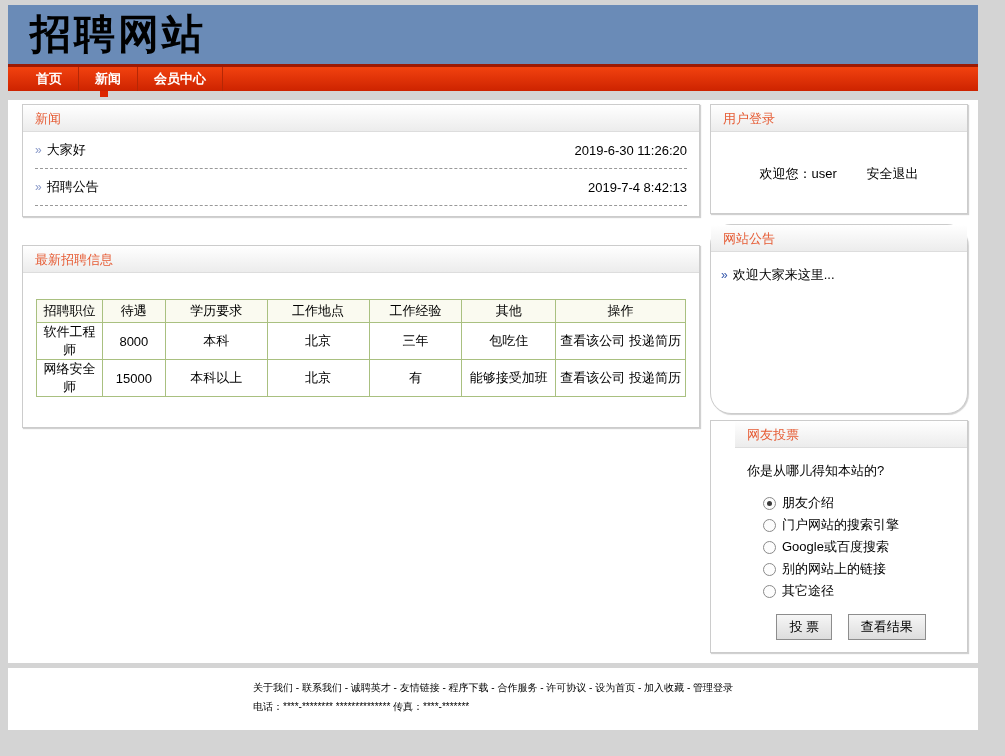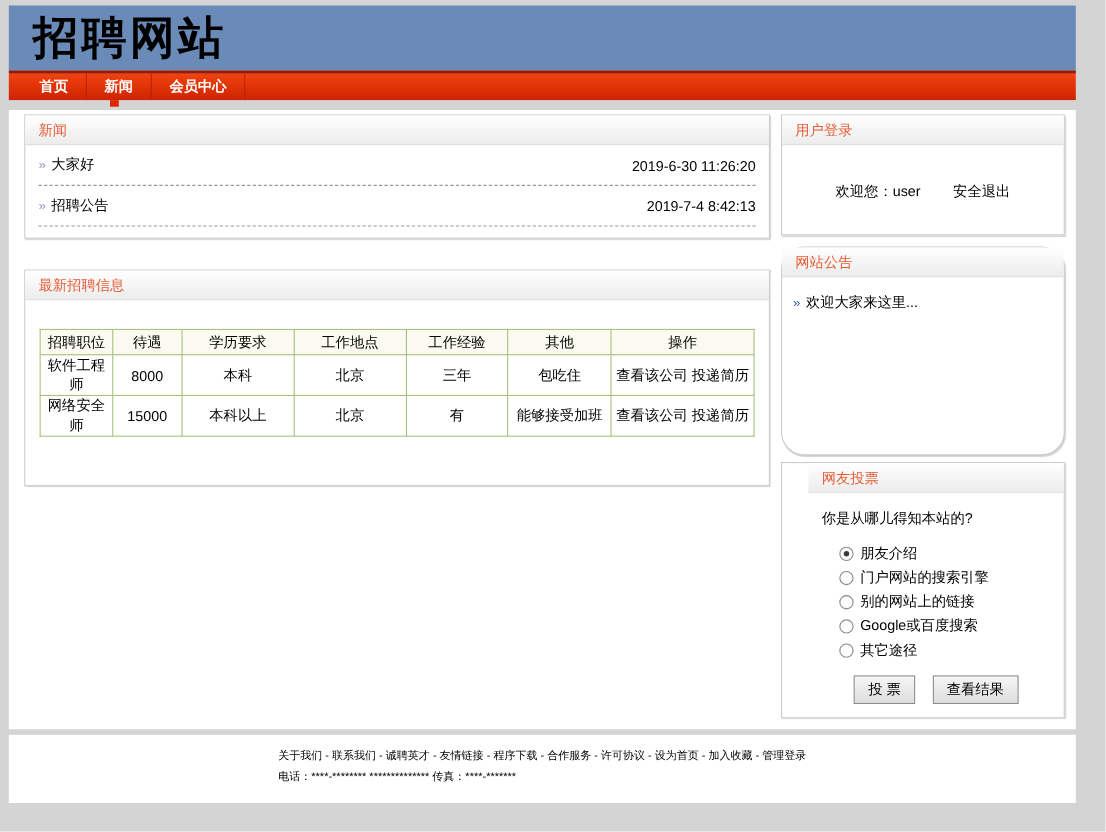--- a/index.html
+++ b/index.html
@@ -47,21 +47,21 @@
 
   
   .news-box { margin-bottom: 28px; }
   .news-list { padding: 0 12px 10px; }
   .news-row { height: 37px; display: flex; align-items: center; border-bottom: 1px dashed #999; cursor: pointer; }
   .news-bullet { color: #8898c8; font-size: 12px; margin-right: 5px; }
   .news-title { font-size: 13px; }
   .news-time { margin-left: auto; font-size: 13px; }
 
   
-  .jobs-body { padding: 26px 13px 44px; }
+  .jobs-body { padding: 26px 13px 30px; }
   table.jobs { width: 100%; border-collapse: collapse; border: 1px solid #a9c080; }
   table.jobs th, table.jobs td { border: 1px solid #a9c080; height: 23px; text-align: center;
                                  font-size: 13px; font-weight: normal; padding: 0 3px; }
   table.jobs th { background: #fafaf0; }
   .op-link { color: #000; text-decoration: none; cursor: pointer; }
 
   
   .login-box { min-height: 110px; margin-bottom: 10px; }
   .login-body { padding-top: 33px; text-align: center; font-size: 13px; }
   .logout-link { margin-left: 26px; color: #000; text-decoration: none; cursor: pointer; }
@@ -200,25 +200,25 @@
               <div class="poll-option checked">
     <span class="radio"></span>
     <span class="opt-label">朋友介绍</span>
   </div>
               <div class="poll-option">
     <span class="radio"></span>
     <span class="opt-label">门户网站的搜索引擎</span>
   </div>
               <div class="poll-option">
     <span class="radio"></span>
+    <span class="opt-label">Google或百度搜索</span>
+  </div>
+              <div class="poll-option">
+    <span class="radio"></span>
     <span class="opt-label">别的网站上的链接</span>
-  </div>
-              <div class="poll-option">
-    <span class="radio"></span>
-    <span class="opt-label">Google或百度搜索</span>
   </div>
               <div class="poll-option">
     <span class="radio"></span>
     <span class="opt-label">其它途径</span>
   </div>
             </div>
           <div class="poll-buttons">
             <button class="btn">投 票</button>
             <button class="btn">查看结果</button>
           </div>

